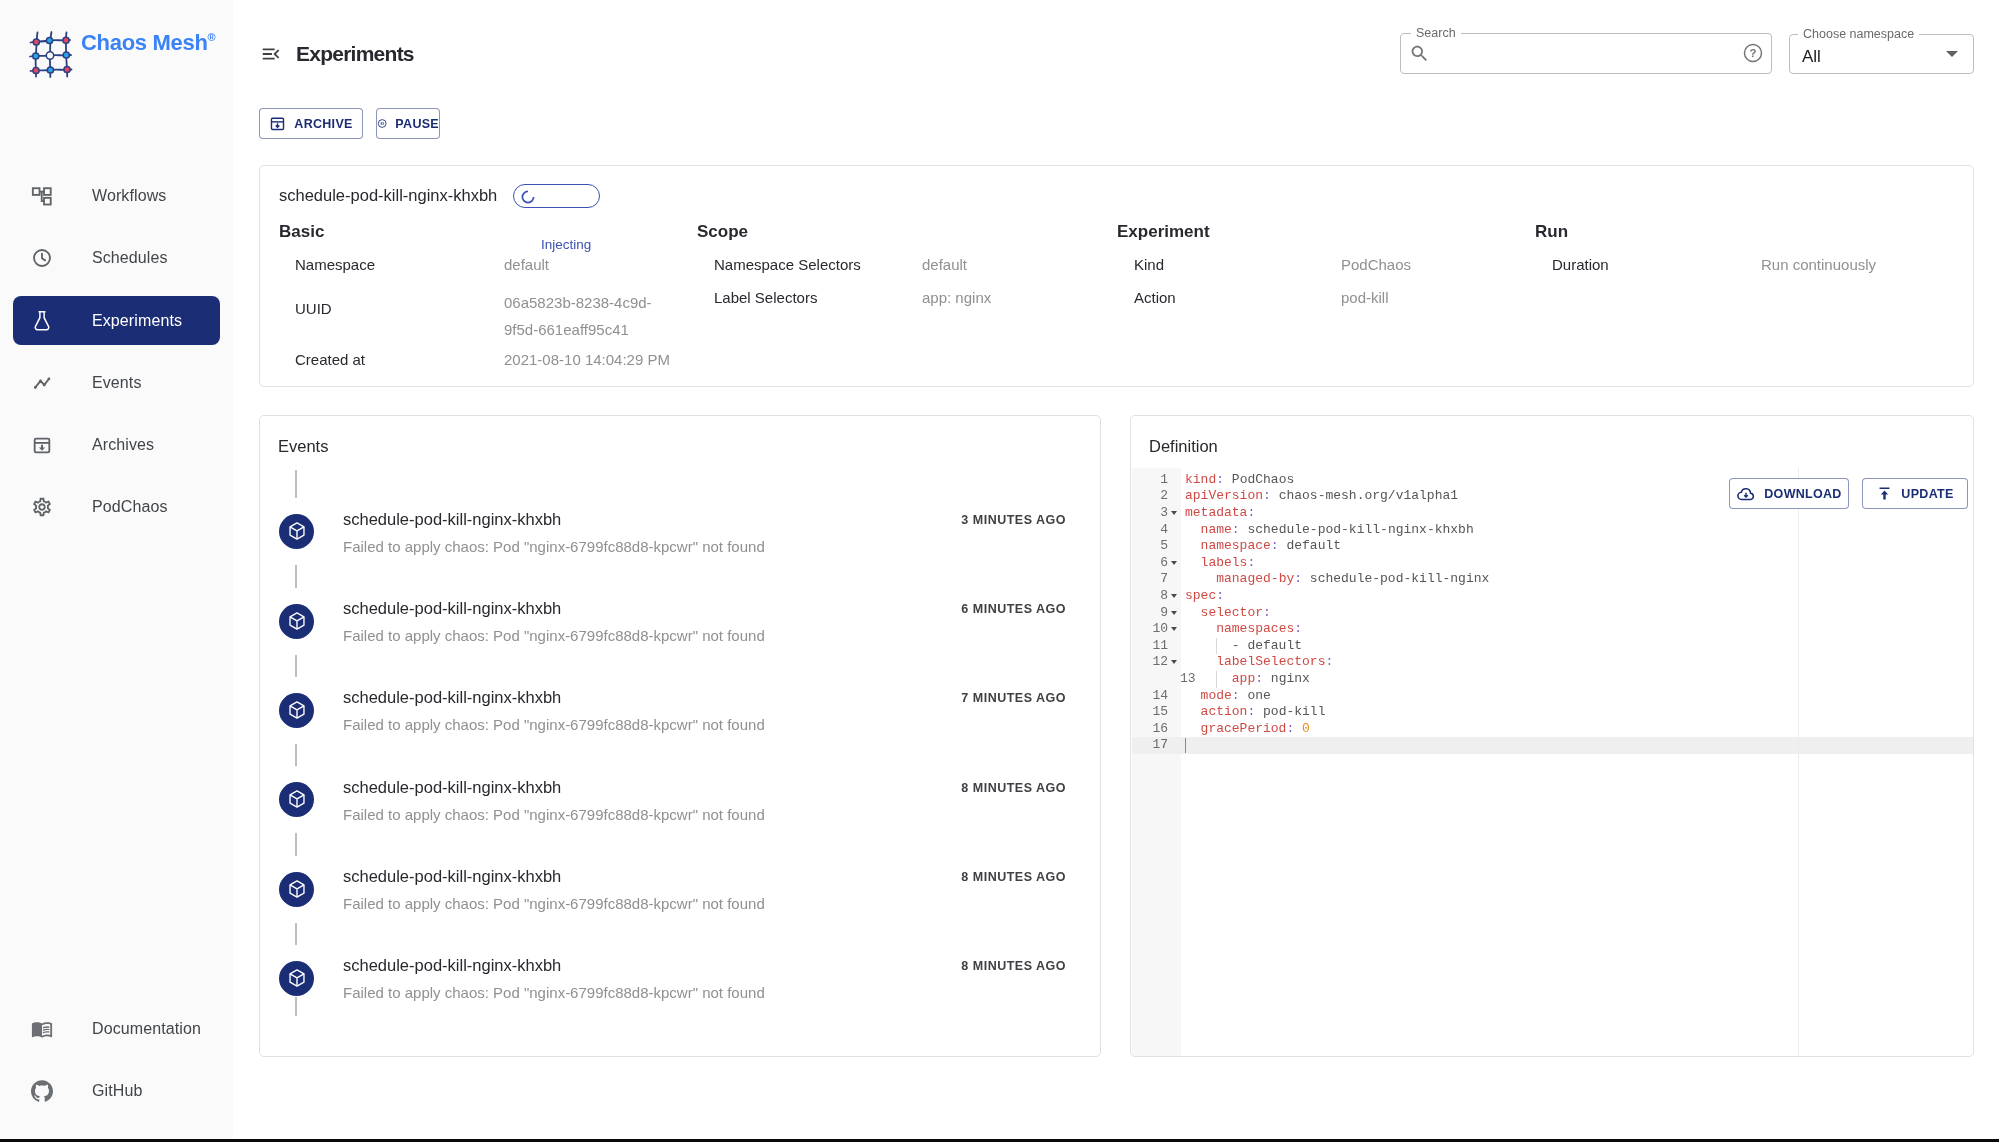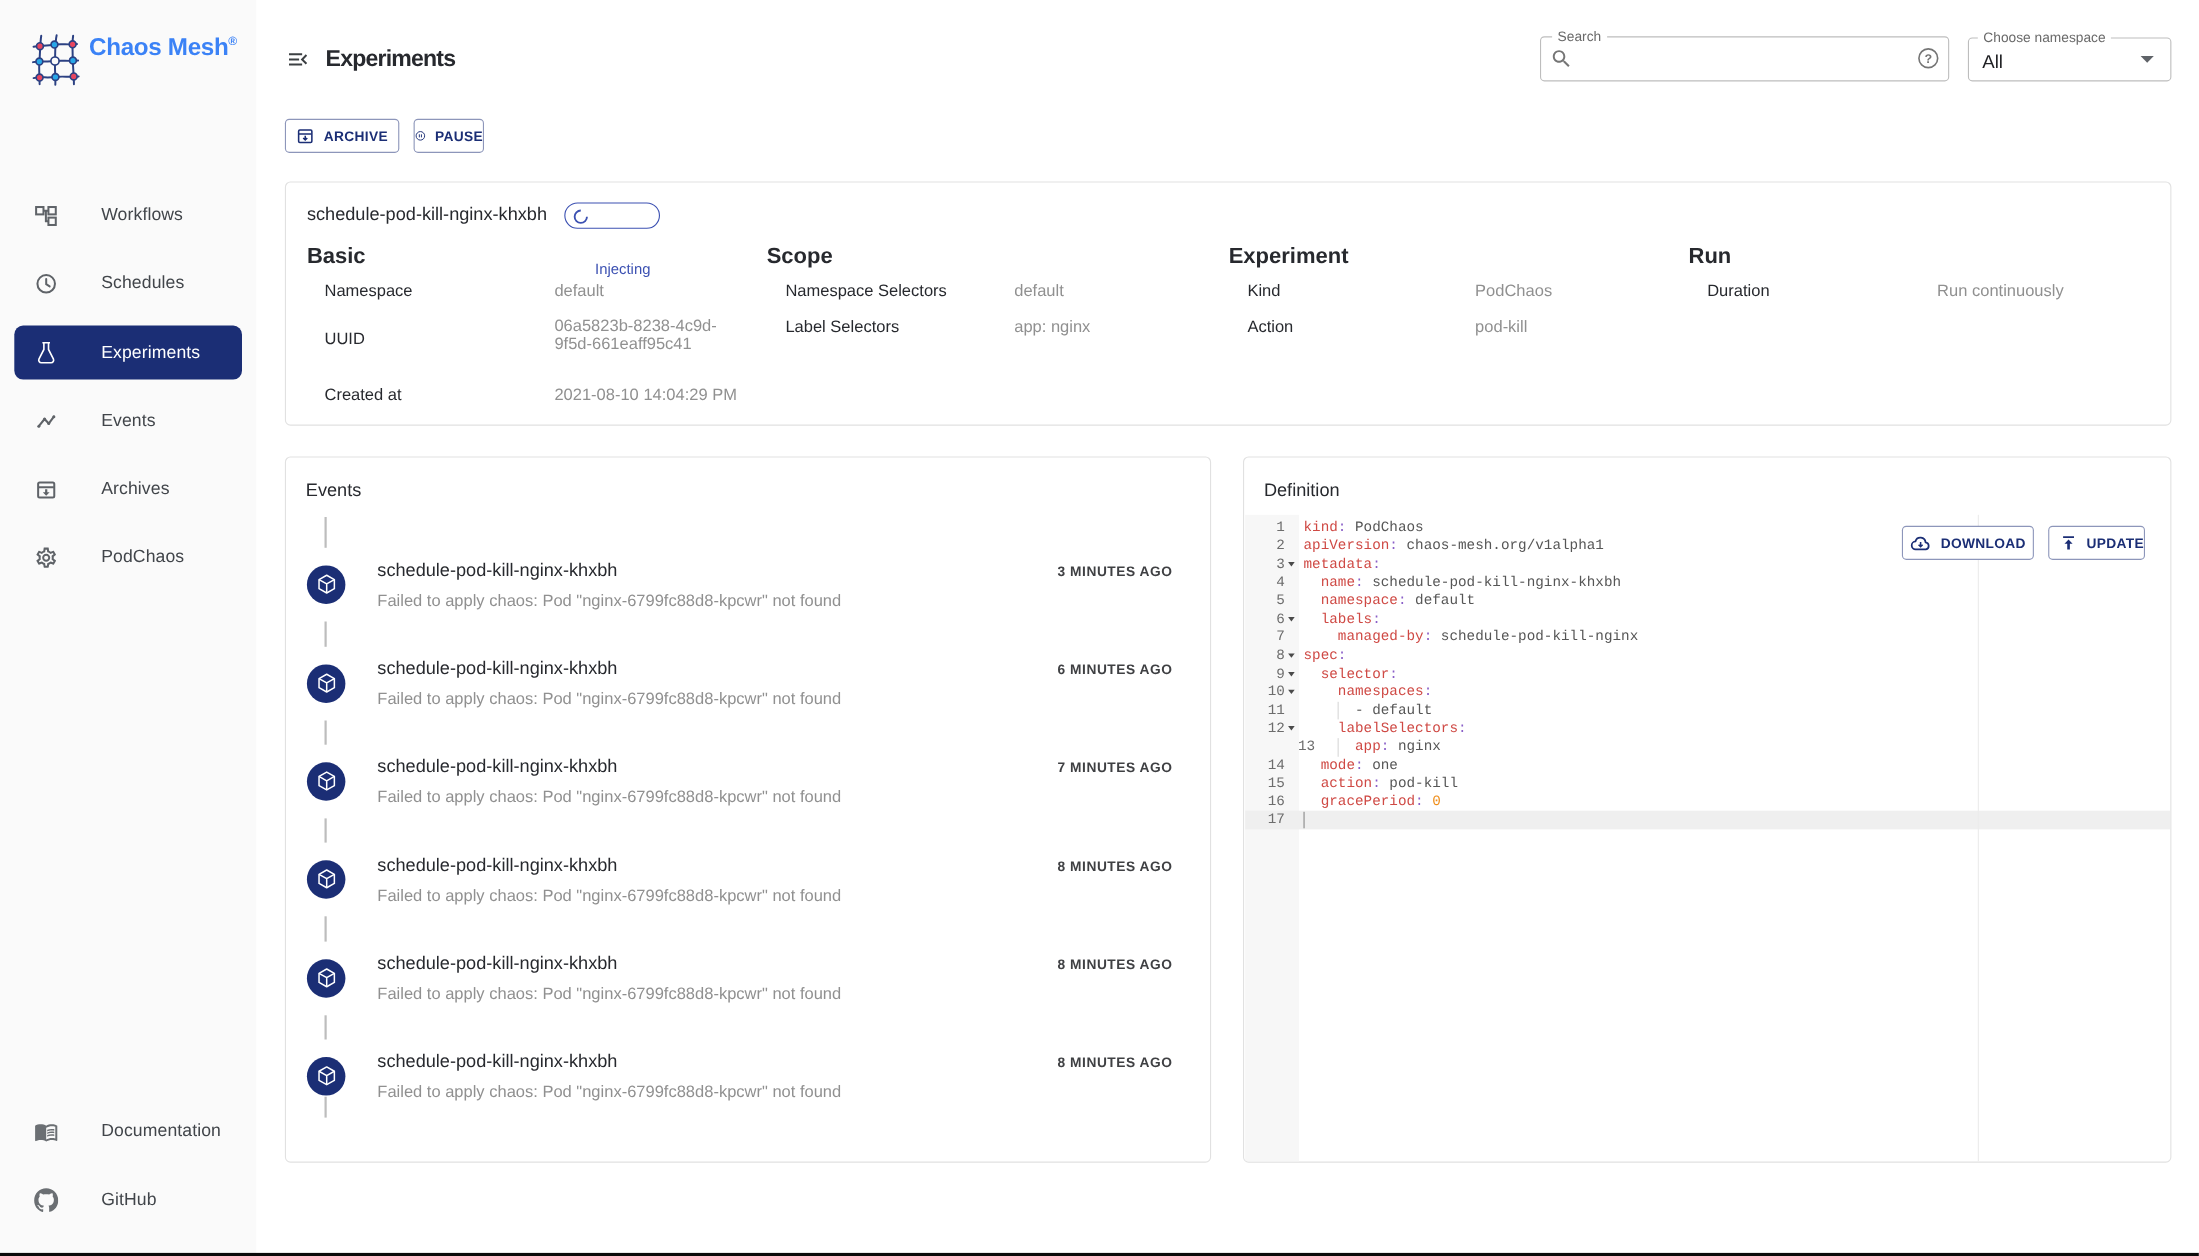--- a/index.html
+++ b/index.html
@@ -11,21 +11,21 @@
   .nav-item { left:13px; width:207px; height:49px; border-radius:8px; display:flex; align-items:center; }
   .nav-item .nico { width:22px; height:22px; margin-left:18px; flex:none; }
   .nav-item .nlabel { margin-left:39px; font-size:16px; color:#41454a; letter-spacing:.1px; }
   .nav-item.sel { background:#1b2e75; }
   .nav-item.sel .nlabel { color:#fff; }
   
   .obtn { position:absolute; display:flex; align-items:center; justify-content:center; border:1px solid rgba(27,46,117,.5); border-radius:4px; color:#1b2e75; font-weight:700; font-size:12.5px; letter-spacing:.3px; background:#fff; }
   .obtn svg { margin-right:8px; }
   
   .card { position:absolute; background:#fff; border:1px solid #e1e1e1; border-radius:5px; }
-  .sec-h { font-size:20px; font-weight:700; color:#27292e; }
+  .sec-h { font-size:17px; font-weight:700; color:#27292e; }
   .row-l { font-size:15px; color:#27292e; }
   .row-v { font-size:15px; color:#909090; }
   
   .cm { font-family:"Liberation Mono", monospace; font-size:13px; white-space:pre; }
   .ln { position:absolute; width:36px; text-align:right; color:#6d6d6d; font-family:"Liberation Mono", monospace; font-size:13px; }
   .k { color:#cf4944; } .cl { color:#8a5fc8; } .v { color:#565656; } .num { color:#ef8e1a; }
 </style>
 </head>
 <body>
 <div id="sidebar" class="abs">
@@ -160,21 +160,21 @@
     <svg class="abs" style="left:7px;top:4.5px;" width="14" height="14" viewBox="0 0 14 14" fill="none">
       <path d="M7 1.4 A5.6 5.6 0 1 0 12.6 7" stroke="#3c51b2" stroke-width="1.7"></path>
     </svg>
     <div class="abs" style="left:27px;top:3.5px;font-size:13.5px;color:#3c51b2;margin-top:48px;">Injecting</div>
   </div>
 
   <div class="abs sec-h" style="left:279px;top:222px;">Basic</div>
   <div class="abs row-l" style="left:295px;top:256px;">Namespace</div>
   <div class="abs row-v" style="left:504px;top:256px;">default</div>
   <div class="abs row-l" style="left:295px;top:300px;">UUID</div>
-  <div class="abs row-v" style="left:504px;top:289px;line-height:16px;">06a5823b-8238-4c9d-<br>9f5d-661eaff95c41</div>
+  <div class="abs row-v" style="left:504px;top:289px;line-height:27px;">06a5823b-8238-4c9d-<br>9f5d-661eaff95c41</div>
   <div class="abs row-l" style="left:295px;top:351px;">Created at</div>
   <div class="abs row-v" style="left:504px;top:351px;">2021-08-10 14:04:29 PM</div>
 
   <div class="abs sec-h" style="left:697px;top:222px;">Scope</div>
   <div class="abs row-l" style="left:714px;top:256px;">Namespace Selectors</div>
   <div class="abs row-v" style="left:922px;top:256px;">default</div>
   <div class="abs row-l" style="left:714px;top:289px;">Label Selectors</div>
   <div class="abs row-v" style="left:922px;top:289px;">app: nginx</div>
 
   <div class="abs sec-h" style="left:1117px;top:222px;">Experiment</div>
@@ -301,20 +301,20 @@
     </div>
   </div>
   <div class="abs" style="left:1149px;top:437px;font-size:16.5px;color:#27292e;">Definition</div>
   <div class="obtn" style="left:1729px;top:478px;width:120px;height:31px;">
     <svg width="20" height="20" viewBox="0 0 24 24" fill="none" stroke="#1b2e75" stroke-width="1.9">
       <path d="M6.8 18.5 a4.3 4.3 0 0 1 -.4 -8.6 a5.6 5.6 0 0 1 11 1.1 a3.8 3.8 0 0 1 0.4 7.5 H6.8 Z" stroke-linejoin="round"></path>
       <path d="M12 10.5 v5 M9.8 13.4 L12 15.6 L14.2 13.4" stroke-width="1.7"></path>
     </svg>
     <span>DOWNLOAD</span>
   </div>
-  <div class="obtn" style="left:1862px;top:478px;width:88px;height:31px;justify-content:flex-end;">
+  <div class="obtn" style="left:1862px;top:478px;width:106px;height:31px;">
     <svg width="17" height="17" viewBox="0 0 24 24" fill="#1b2e75">
       <path d="M5 3.5 h14 v2.3 h-14 z M10.3 20.5 v-7.2 H6.8 L12 7.8 l5.2 5.5 H13.7 v7.2 z"></path>
     </svg>
     <span>UPDATE</span>
   </div>
 </div>
 <div class="abs" style="left:0;bottom:0;width:1999px;height:3px;background:#0a0a0a;"></div>
 
 </body></html>

